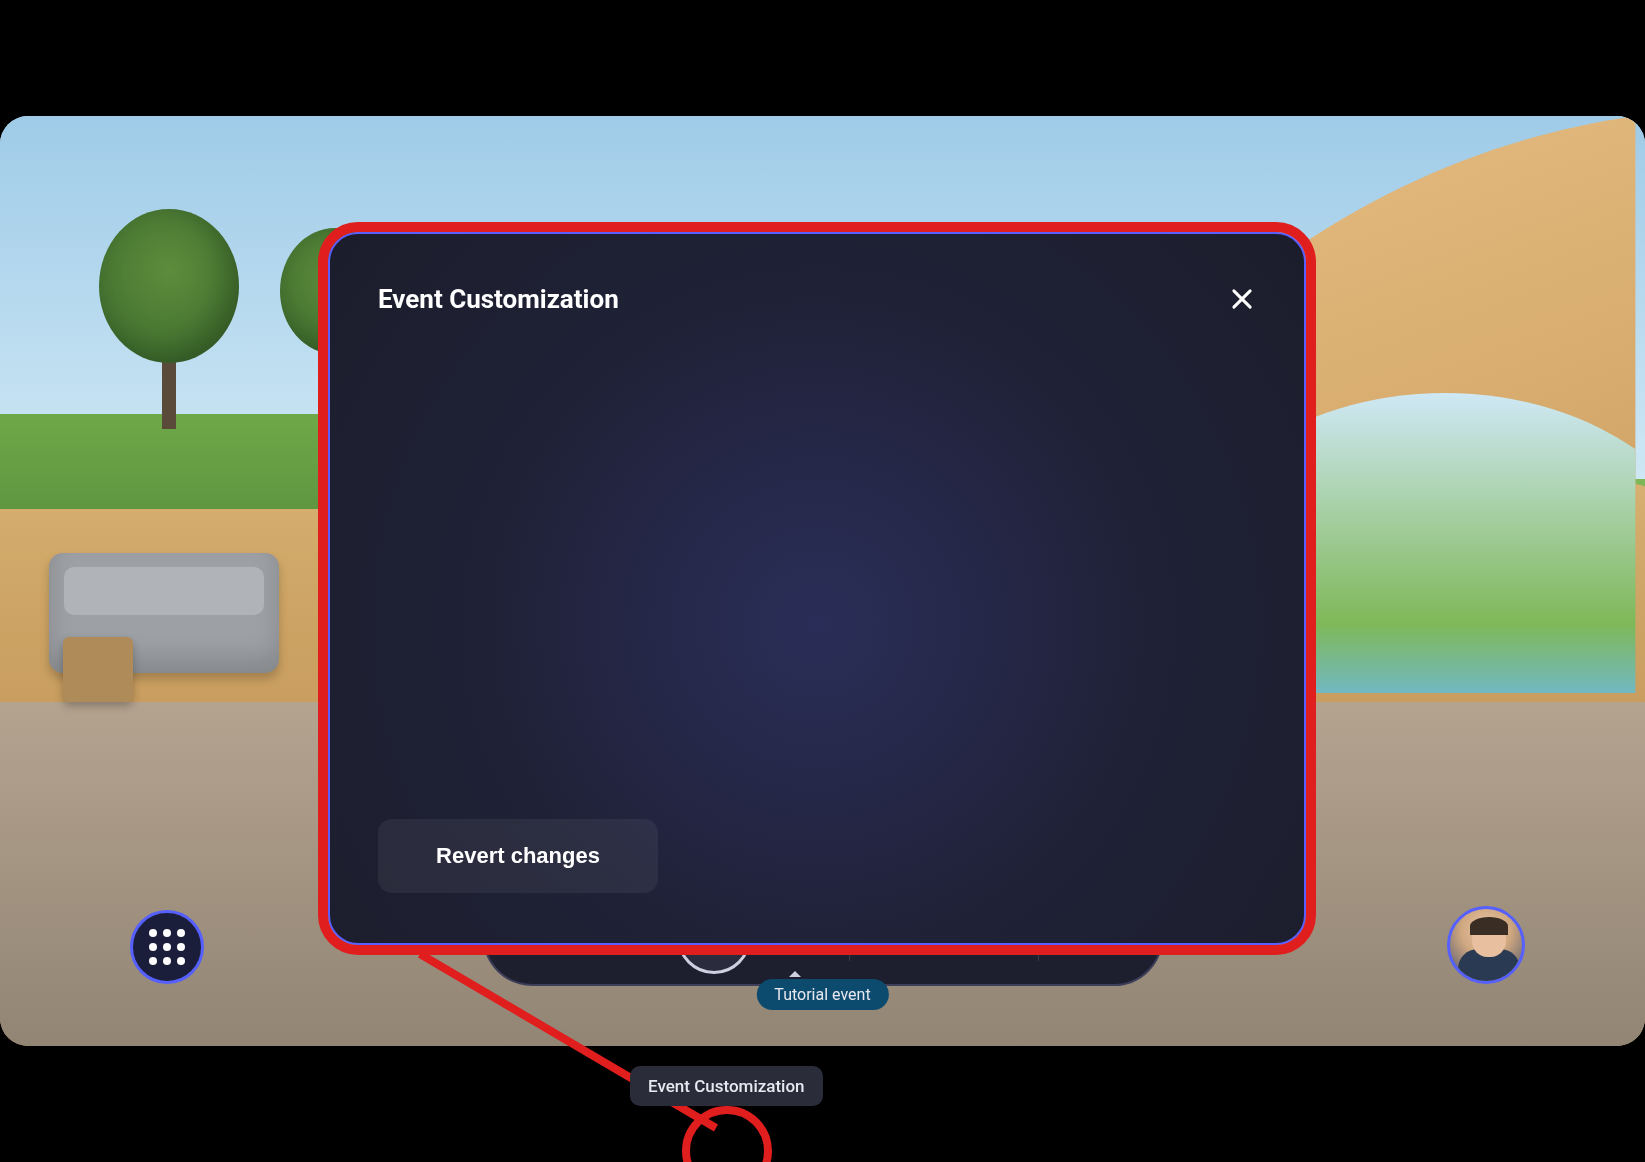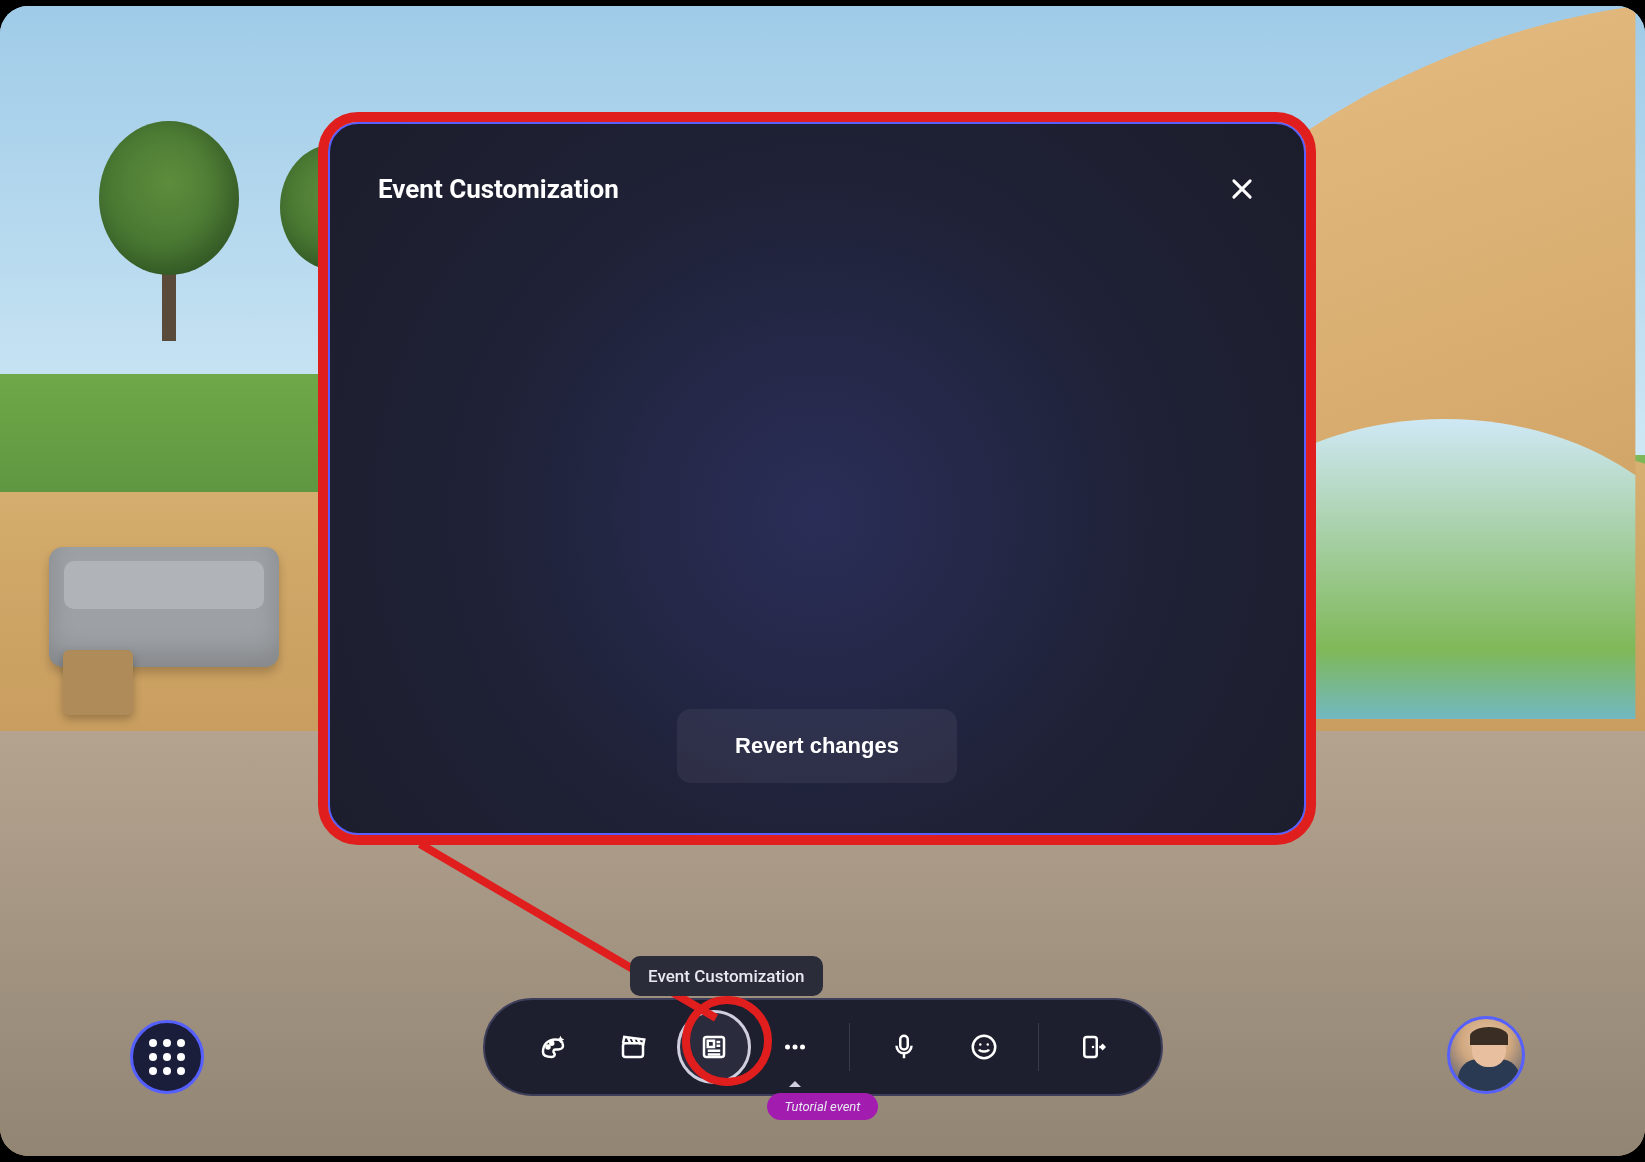--- a/index.html
+++ b/index.html
@@ -6,21 +6,21 @@
   html, body { width: 100%; height: 100%; }
   body {
     font-family: -apple-system, BlinkMacSystemFont, "Segoe UI", Roboto, sans-serif;
     background: #000;
     display: flex;
     align-items: center;
     justify-content: center;
   }
   .viewport {
     width: 1645px;
-    height: 1150px;
+    height: 930px;
     position: relative;
     transform-origin: top left;
   }
   .scene {
     position: absolute;
     inset: 0;
     border-radius: 28px;
     overflow: hidden;
     background: linear-gradient(180deg, #b4d9ef 0%, #c9e3f2 40%, #d9b98a 40.5%, #c9a576 100%);
   }
@@ -158,21 +158,21 @@
     width: 26px; height: 3px;
     background: #fff;
     border-radius: 2px;
   }
   .close-x::before { transform: translate(-50%, -50%) rotate(45deg); }
   .close-x::after  { transform: translate(-50%, -50%) rotate(-45deg); }
   .modal-footer {
     margin-top: auto;
     display: flex;
     gap: 20px;
-    justify-content: center;
+    justify-content: flex-start;
   }
   .modal-btn {
     background: rgba(255,255,255,0.06);
     border: none;
     border-radius: 14px;
     color: #fff;
     font-size: 22px;
     font-weight: 600;
     padding: 24px 38px;
     cursor: pointer;
@@ -316,27 +316,26 @@
     bottom: -10px; left: 8px;
     width: 62px; height: 42px;
     background: #2a3a52;
     border-radius: 20px 20px 0 0;
   }
 
   .event-label {
     position: absolute;
     bottom: 36px; left: 50%;
     transform: translateX(-50%);
-    background: #a21caf;
+    background: #0c4a6e;
     color: #e8e8f0;
-    font-size: 13px;
+    font-size: 16px;
     padding: 6px 18px;
     border-radius: 16px;
     z-index: 20;
-    font-style: italic;
   }
 </style>
 </head>
 <body>
 
 <div class="viewport">
   <div class="scene">
     <div class="sky"></div>
     <div class="grass-left"></div>
     <div class="grass-right"></div>

